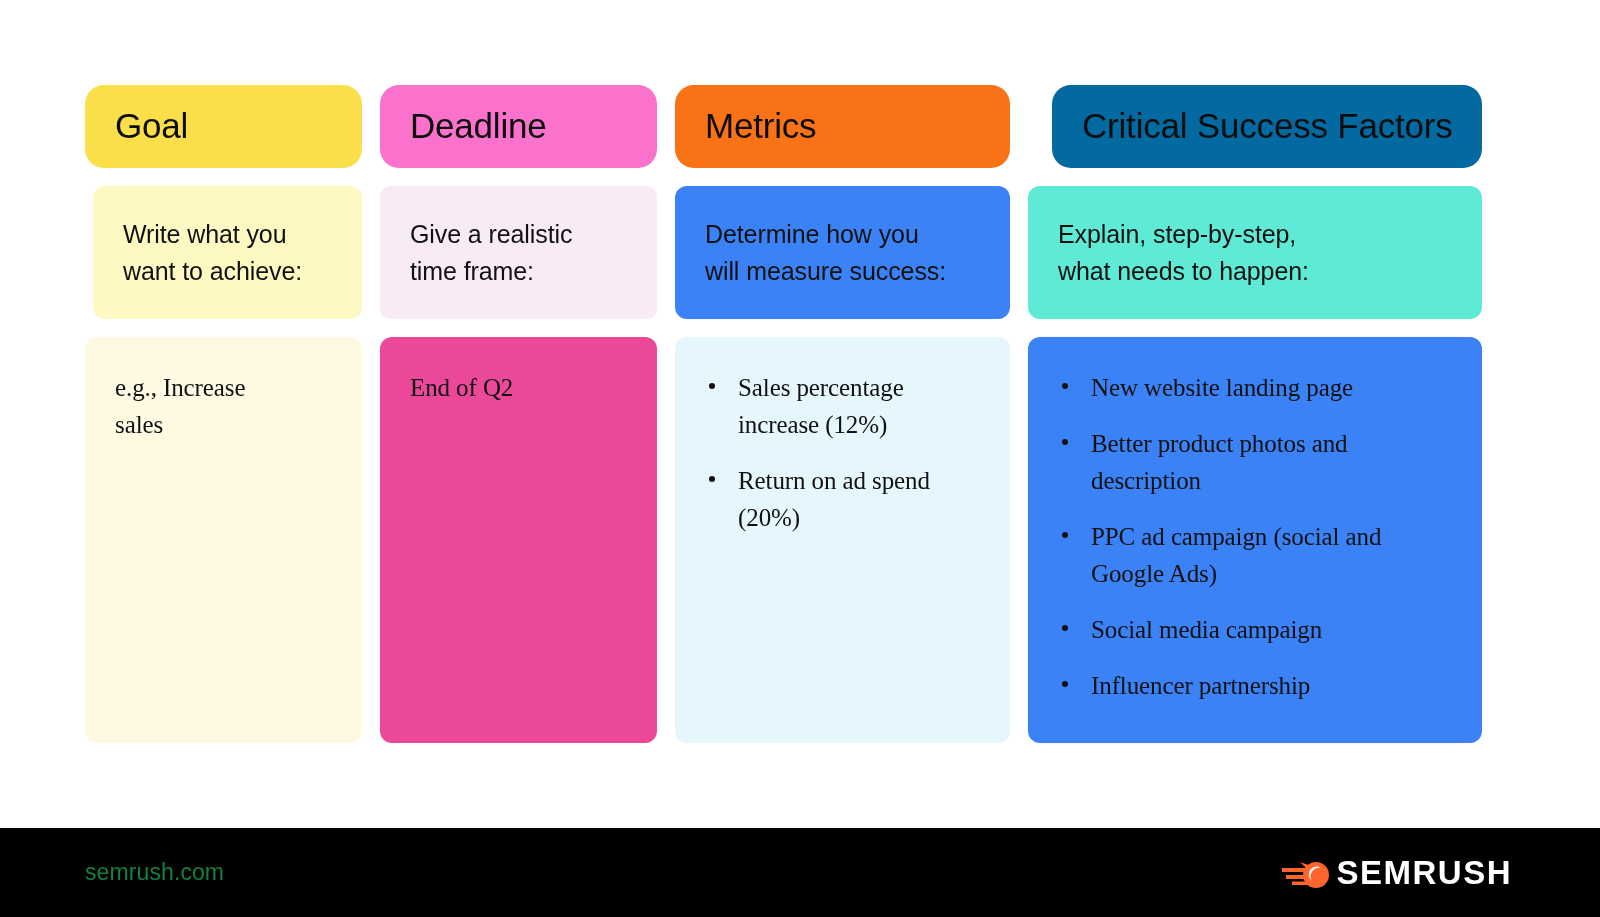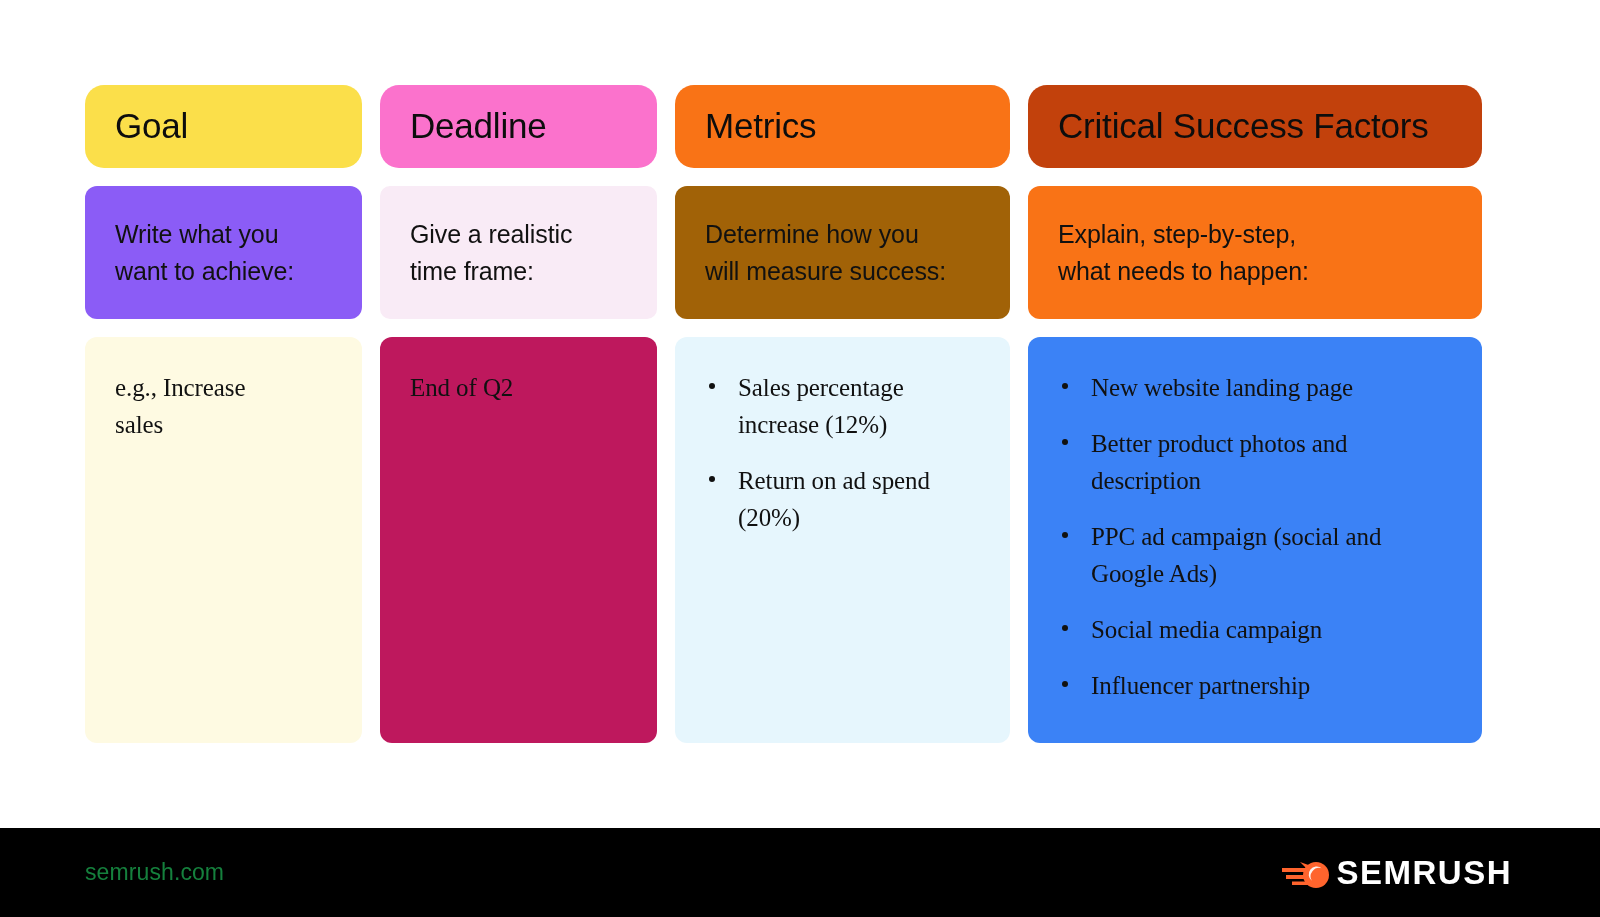--- a/index.html
+++ b/index.html
@@ -142,47 +142,47 @@
 
     <div class="card header" style="background: rgb(251, 223, 74);">
       <span class="title">Goal</span>
     </div>
     <div class="card header" style="background: rgb(251, 114, 204);">
       <span class="title">Deadline</span>
     </div>
     <div class="card header" style="background: #f97316;">
       <span class="title">Metrics</span>
     </div>
-    <div class="card header" style="background: #c2410c;">
+    <div class="card header" style="background: #0369a1; margin-left: 24px;">
       <span class="title">Critical Success Factors</span>
     </div>
 
-    <div class="card desc" style="background: #8b5cf6;">
+    <div class="card desc" style="background: #fef9c3; margin-left: 8px;">
       <div class="text">Write what you
 want to achieve:</div>
     </div>
     <div class="card desc" style="background: rgb(249, 235, 246); border-radius: 10px;">
       <div class="text">Give a realistic
 time frame:</div>
     </div>
-    <div class="card desc" style="background: #a16207;">
+    <div class="card desc" style="background: #3b82f6;">
       <div class="text">Determine how you
 will measure success:</div>
     </div>
-    <div class="card desc" style="background: #f97316;">
+    <div class="card desc" style="background: #5eead4;">
       <div class="text">Explain, step-by-step,
 what needs to happen:</div>
     </div>
 
     <div class="card content" style="background: rgb(254, 250, 226);">
       <div class="text">e.g., Increase
 sales</div>
       <ul class="bullets"></ul>
     </div>
-    <div class="card content" style="background: #be185d;">
+    <div class="card content" style="background: #ec4899;">
       <div class="text">End of Q2</div>
       <ul class="bullets"></ul>
     </div>
     <div class="card content" style="background: rgb(230, 246, 253);">
       <div class="text"></div>
       <ul class="bullets">
           <li><span class="dot"></span><span>Sales percentage increase (12%)</span></li>
           <li><span class="dot"></span><span>Return on ad spend (20%)</span></li>
         </ul>
     </div>

